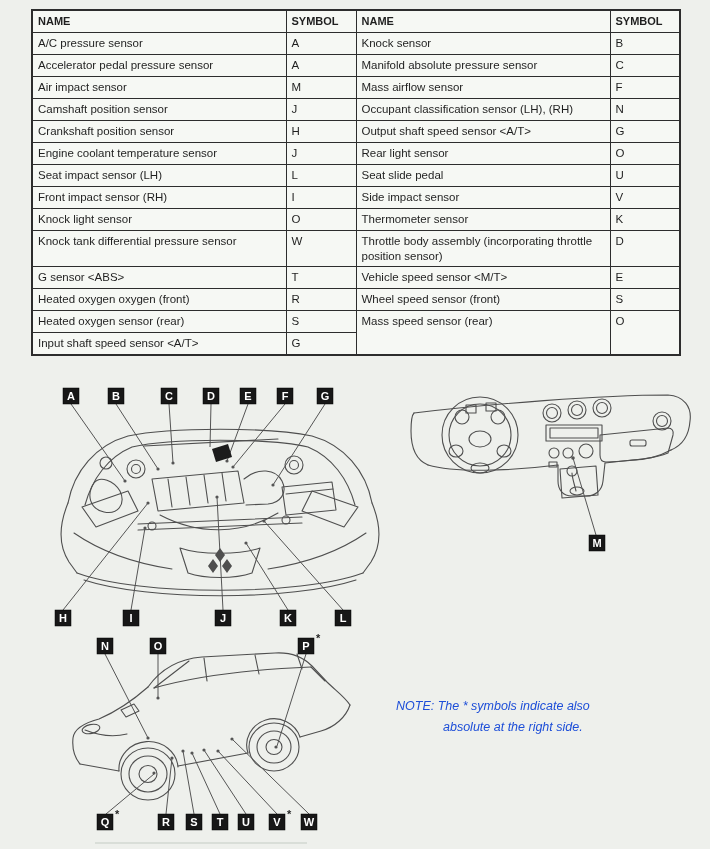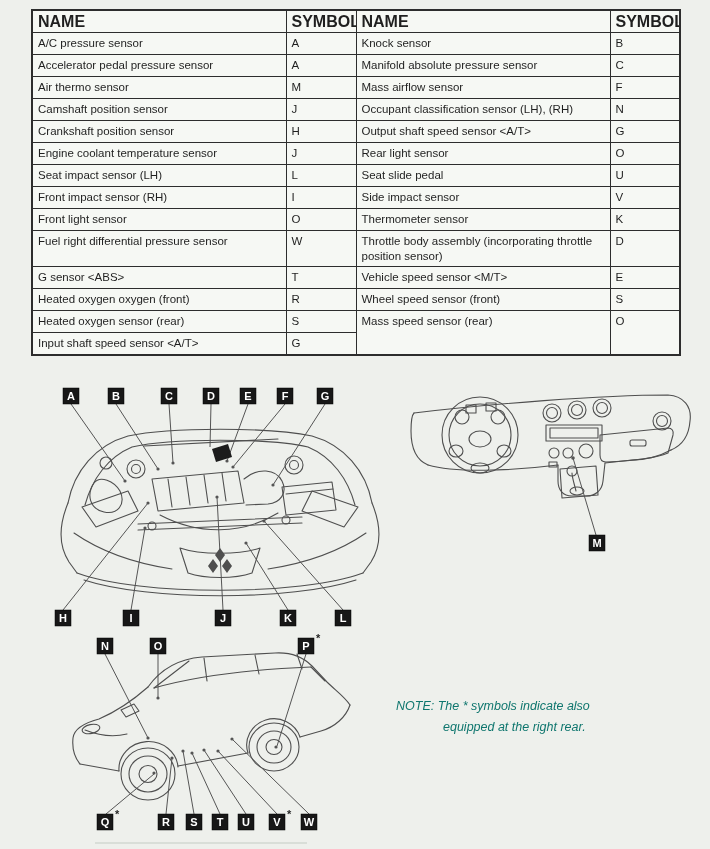--- a/index.html
+++ b/index.html
@@ -16,38 +16,38 @@
   table.sensors col.cname{width:254px;}
   table.sensors col.csym{width:70px;}
   table.sensors th, table.sensors td{
     border:1px solid #2d2d2d;
     vertical-align:top;text-align:left;
     padding:3px 5px 2px 5px;
     line-height:15px;height:16px;
     overflow:hidden;
   }
   table.sensors{border:2px solid #2d2d2d;}
-  table.sensors th{font-size:16px;font-weight:bold;}
+  table.sensors th{font-size:11px;font-weight:bold;}
 
   
   svg{position:absolute;overflow:visible;}
   #engine-svg{left:40px;top:383px;}
   #dash-svg{left:400px;top:383px;}
   #side-svg{left:55px;top:630px;}
   .art{stroke:#4f4f4f;fill:none;stroke-width:1.1;stroke-linecap:round;stroke-linejoin:round;}
   .leader{stroke:#555;fill:none;stroke-width:1;}
   .dot{fill:#555;stroke:none;}
   .callout rect{fill:#171717;stroke:#000;stroke-width:0.5;}
   .callout text{fill:#ffffff;font-family:"Liberation Sans",sans-serif;font-size:11px;font-weight:bold;text-anchor:middle;}
   .star{fill:#1f1f1f;font-family:"Liberation Sans",sans-serif;font-size:11px;font-weight:bold;}
 
   
   #note{
     position:absolute;left:396px;top:696px;width:280px;
-    font-size:12.5px;font-style:italic;color:#0f766e;line-height:21px;
+    font-size:12.5px;font-style:italic;color:#1d4ed8;line-height:21px;
   }
   #note .l2{padding-left:47px;}
 
   #footer-line{position:absolute;left:95px;top:842px;width:212px;height:2px;background:#ccd2cb;opacity:.6;}
 </style>
 </head>
 <body>
 
 <div id="page">
 
@@ -71,21 +71,21 @@
       <td>Knock sensor</td>
       <td>B</td>
     </tr>
     <tr>
       <td>Accelerator pedal pressure sensor</td>
       <td>A</td>
       <td>Manifold absolute pressure sensor</td>
       <td>C</td>
     </tr>
     <tr>
-      <td>Air thermo sensor</td>
+      <td>Air impact sensor</td>
       <td>M</td>
       <td>Mass airflow sensor</td>
       <td>F</td>
     </tr>
     <tr>
       <td>Camshaft position sensor</td>
       <td>J</td>
       <td>Occupant classification sensor (LH), (RH)</td>
       <td>N</td>
     </tr>
@@ -107,27 +107,27 @@
       <td>Seat slide pedal</td>
       <td>U</td>
     </tr>
     <tr>
       <td>Front impact sensor (RH)</td>
       <td>I</td>
       <td>Side impact sensor</td>
       <td>V</td>
     </tr>
     <tr>
-      <td>Front light sensor</td>
+      <td>Knock light sensor</td>
       <td>O</td>
       <td>Thermometer sensor</td>
       <td>K</td>
     </tr>
     <tr>
-      <td>Fuel right differential pressure sensor</td>
+      <td>Knock tank differential pressure sensor</td>
       <td>W</td>
       <td>Throttle body assembly (incorporating throttle position sensor)</td>
       <td>D</td>
     </tr>
     <tr>
       <td>G sensor &lt;ABS&gt;</td>
       <td>T</td>
       <td>Vehicle speed sensor &lt;M/T&gt;</td>
       <td>E</td>
     </tr>
@@ -400,17 +400,17 @@
       </g>
     <text class="star" x="232" y="188">*</text>
     <g class="callout">
         <rect x="246" y="184" width="16" height="16"></rect>
         <text x="254" y="196">W</text>
       </g>
   </svg>
 
   <div id="note">
     <div class="l1">NOTE: The * symbols indicate also</div>
-    <div class="l2">equipped at the right rear.</div>
+    <div class="l2">absolute at the right side.</div>
   </div>
 
   <div id="footer-line"></div>
 </div>
 
 </body></html>

